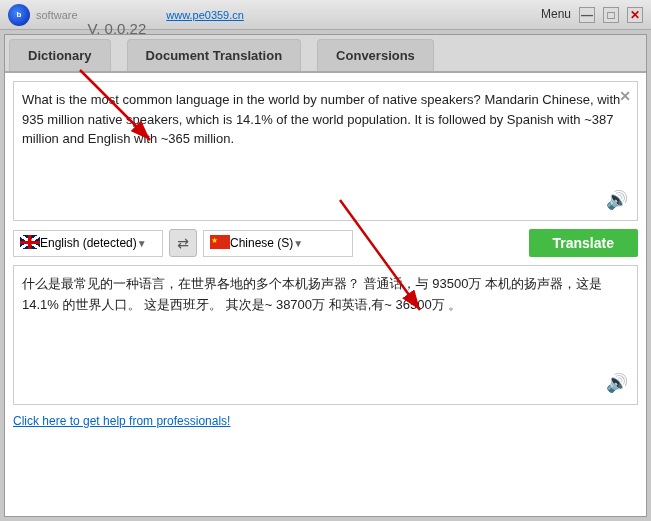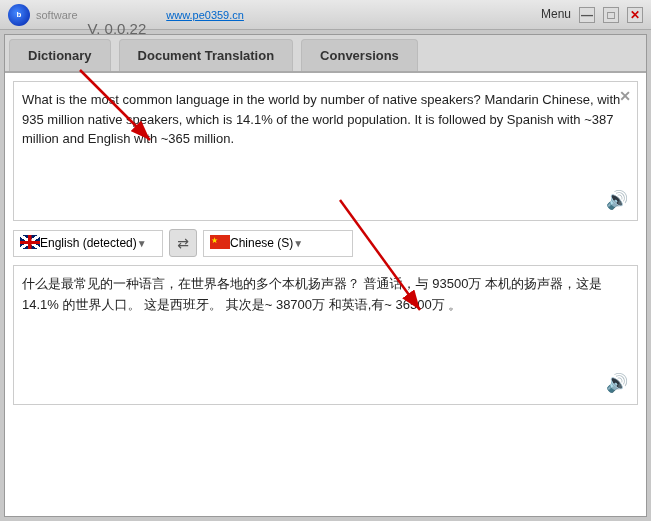--- a/index.html
+++ b/index.html
@@ -97,21 +97,21 @@
       flex-direction: column;
     }
 
     
     .tabs {
       display: flex;
       background: #d8d8d8;
       border-bottom: 2px solid #aaa;
       padding-top: 4px;
       padding-left: 4px;
-      gap: 8px;
+      gap: 16px;
     }
     .tab {
       padding: 8px 18px;
       font-size: 13px;
       font-weight: bold;
       cursor: pointer;
       border: 1px solid #bbb;
       border-bottom: none;
       background: #c8c8c8;
       color: #333;
@@ -346,27 +346,31 @@
       </div>
 
       <div class="lang-select">
         <span>
           <div class="flag-cn"></div>
         </span>
         <span>Chinese (S)</span>
         <span class="chevron-down">▼</span>
       </div>
 
+      <button class="translate-btn">Translate</button>
     </div>
 
     <div class="target-area" style="position:relative; max-height: 140px;">
       <span>什么是最常见的一种语言，在世界各地的多个本机扬声器？ 普通话，与 93500万 本机的扬声器，这是14.1% 的世界人口。 这是西班牙。 其次是~ 38700万 和英语,有~ 36500万 。</span>
       <span class="speaker-icon">🔊</span>
     </div>
 
+    <div style="padding: 2px 0;">
+      <span class="help-link">Click here to get help from professionals!</span>
+    </div>
 
   </div>
 </div>
 
 <svg class="arrow-overlay" xmlns="http://www.w3.org/2000/svg">
 
   <defs>
     <marker id="arrowhead1" markerWidth="8" markerHeight="6" refX="8" refY="3" orient="auto">
       <polygon points="0 0, 8 3, 0 6" fill="#cc0000"></polygon>
     </marker>

